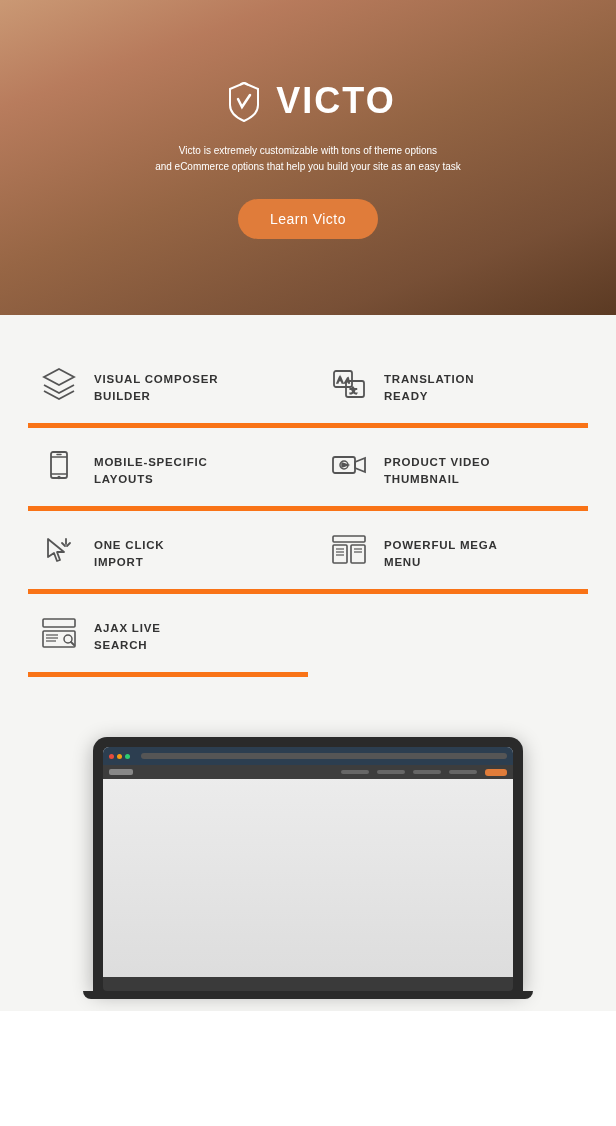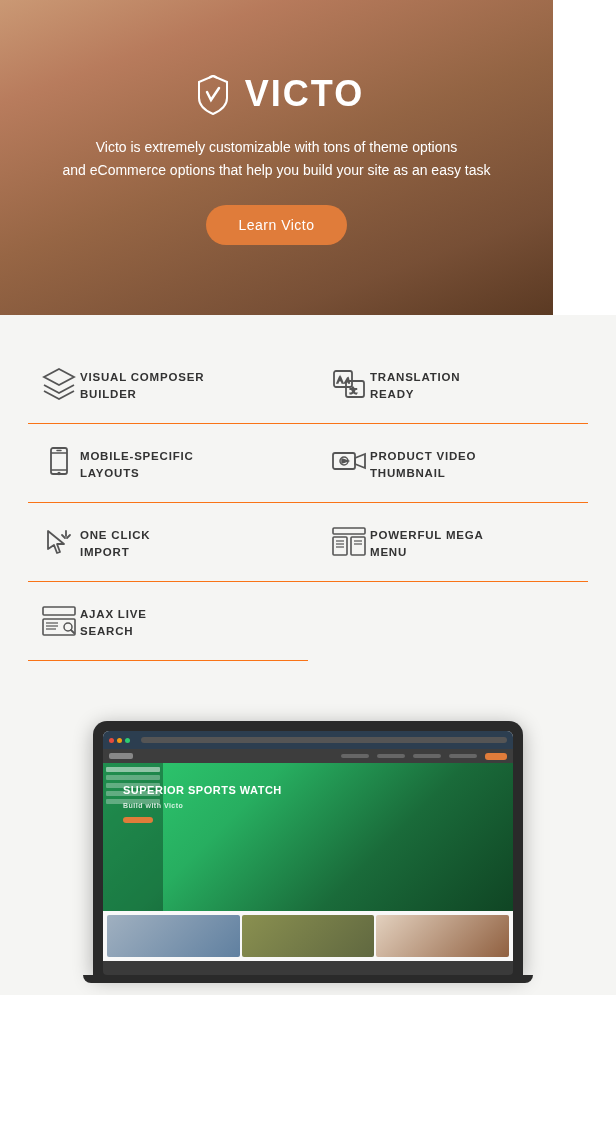--- a/index.html
+++ b/index.html
@@ -6,21 +6,21 @@
     body {
       width: 616px;
       font-family: Arial, sans-serif;
       background: #fff;
       overflow-x: hidden;
     }
 
     
     .hero {
       position: relative;
-      width: 553px;
+      width: 616px;
       height: 315px;
       background: linear-gradient(rgba(80,60,50,0.45), rgba(80,60,50,0.45)),
                   linear-gradient(135deg, #c8966e 0%, #b07050 30%, #8a6045 60%, #6b4a35 100%);
       display: flex;
       flex-direction: column;
       align-items: center;
       justify-content: center;
       text-align: center;
       overflow: hidden;
     }
@@ -47,21 +47,21 @@
       align-items: center;
       gap: 4px;
     }
     .logo-icon {
       width: 48px;
       height: 48px;
       margin-right: 4px;
     }
     .hero-desc {
       color: #fff;
-      font-size: 14px;
+      font-size: 10px;
       line-height: 1.6;
       max-width: 480px;
       margin-bottom: 24px;
     }
     .hero-btn {
       background: #e07c3a;
       color: #fff;
       border: none;
       padding: 12px 32px;
       font-size: 14px;
@@ -75,23 +75,24 @@
       background: #f5f5f3;
       padding: 30px 28px;
     }
     .features-grid {
       display: grid;
       grid-template-columns: 1fr 1fr;
       gap: 0;
     }
     .feature-item {
       display: flex;
-      align-items: center;
+      align-items: flex-end;
+      gap: 14px;
       padding: 18px 10px;
-      border-bottom: 1px solid #f97316;
+      border-bottom: 5px solid #f97316;
     }
     .feature-item:nth-child(odd) {
       border-right: none;
       padding-right: 20px;
     }
     .feature-item:nth-child(even) {
       padding-left: 20px;
     }
     .feature-icon {
       width: 42px;
@@ -398,42 +399,19 @@
           </div>
           <div class="screen-nav">
             <div style="width:24px;height:6px;background:#888;border-radius:2px;"></div>
             <div style="flex:1;"></div>
             <div class="nav-item"></div>
             <div class="nav-item"></div>
             <div class="nav-item"></div>
             <div class="nav-item"></div>
             <div style="width:22px;height:7px;background:#e07c3a;border-radius:3px;"></div>
           </div>
-          <div class="screen-body">
-            <div style="display:flex;height:100%;">
-              <div style="width:60px;background:rgba(0,0,0,0.3);padding:4px 3px;display:flex;flex-direction:column;gap:3px;">
-                <div style="height:5px;background:rgba(255,255,255,0.5);border-radius:1px;"></div>
-                <div style="height:5px;background:rgba(255,255,255,0.3);border-radius:1px;"></div>
-                <div style="height:5px;background:rgba(255,255,255,0.3);border-radius:1px;"></div>
-                <div style="height:5px;background:rgba(255,255,255,0.3);border-radius:1px;"></div>
-                <div style="height:5px;background:rgba(255,255,255,0.3);border-radius:1px;"></div>
-              </div>
-              <div style="flex:1;padding:8px;display:flex;flex-direction:column;gap:4px;justify-content:center;">
-                <div class="screen-hero-text">
-                  <div class="screen-hero-title">SUPERIOR SPORTS WATCH</div>
-                  <div class="screen-hero-sub">Build with Victo</div>
-                  <div style="margin-top:6px;width:30px;height:6px;background:#e07c3a;border-radius:3px;"></div>
-                </div>
-              </div>
-            </div>
-            <div class="screen-products">
-              <div class="screen-product"></div>
-              <div class="screen-product"></div>
-              <div class="screen-product"></div>
-            </div>
-          </div>
         </div>
       </div>
       <div class="laptop-base"></div>
     </div>
 
   </div>
 </section>
 
 </body></html>

